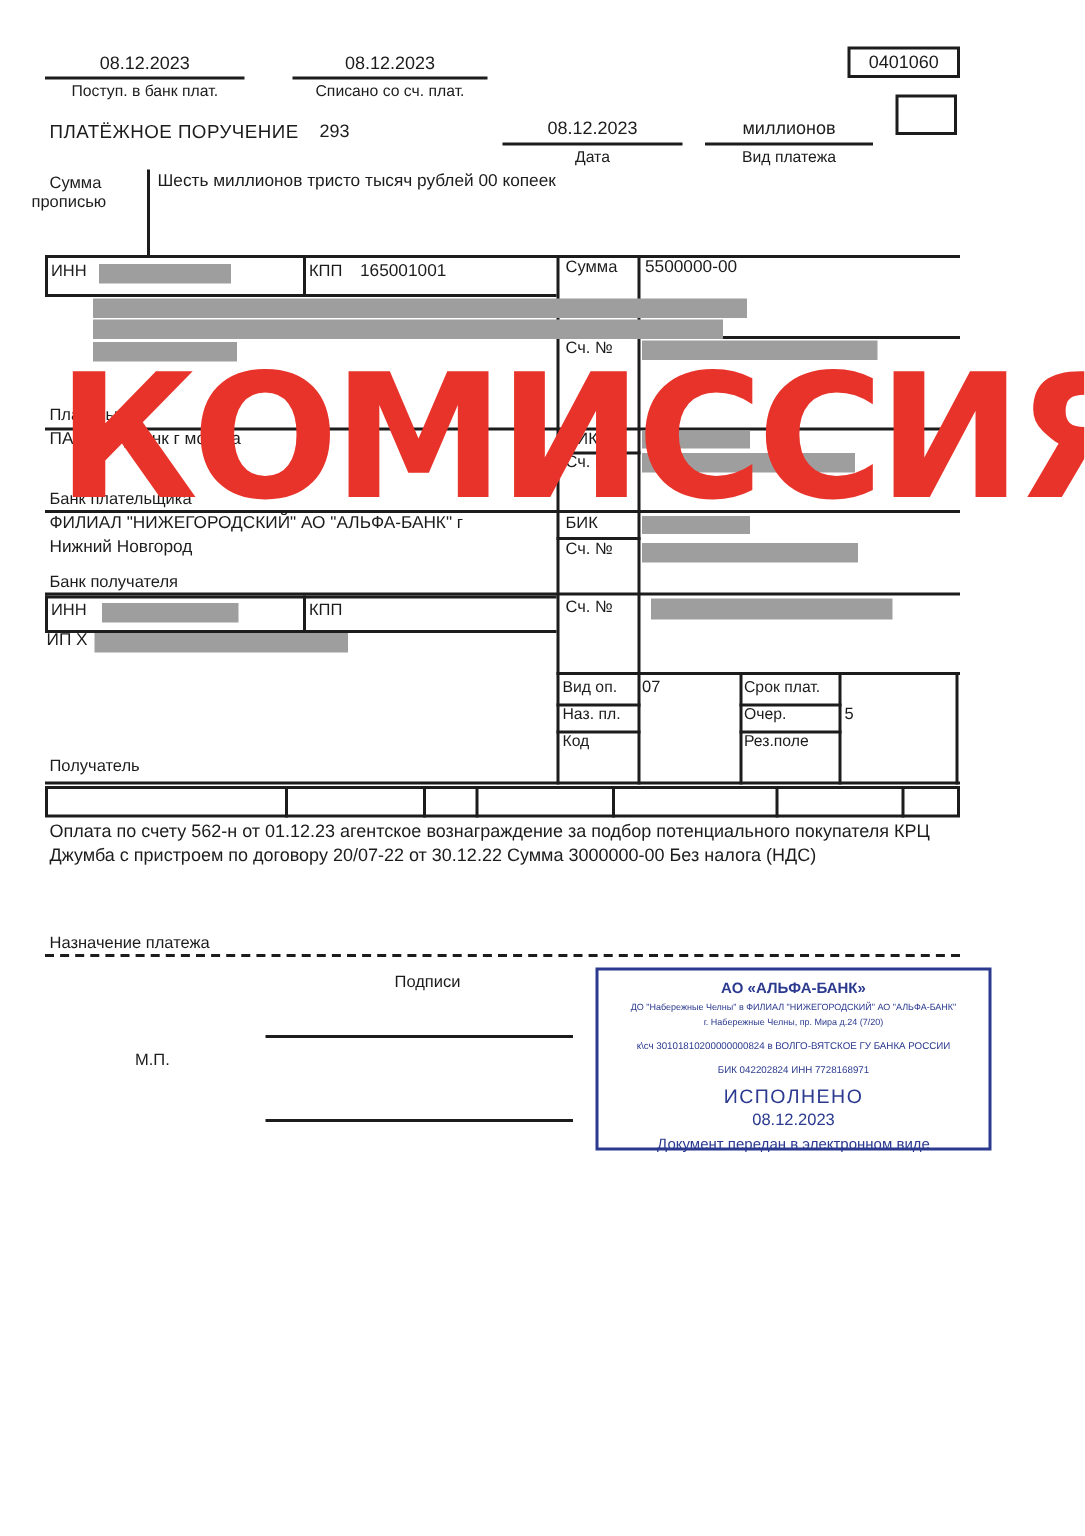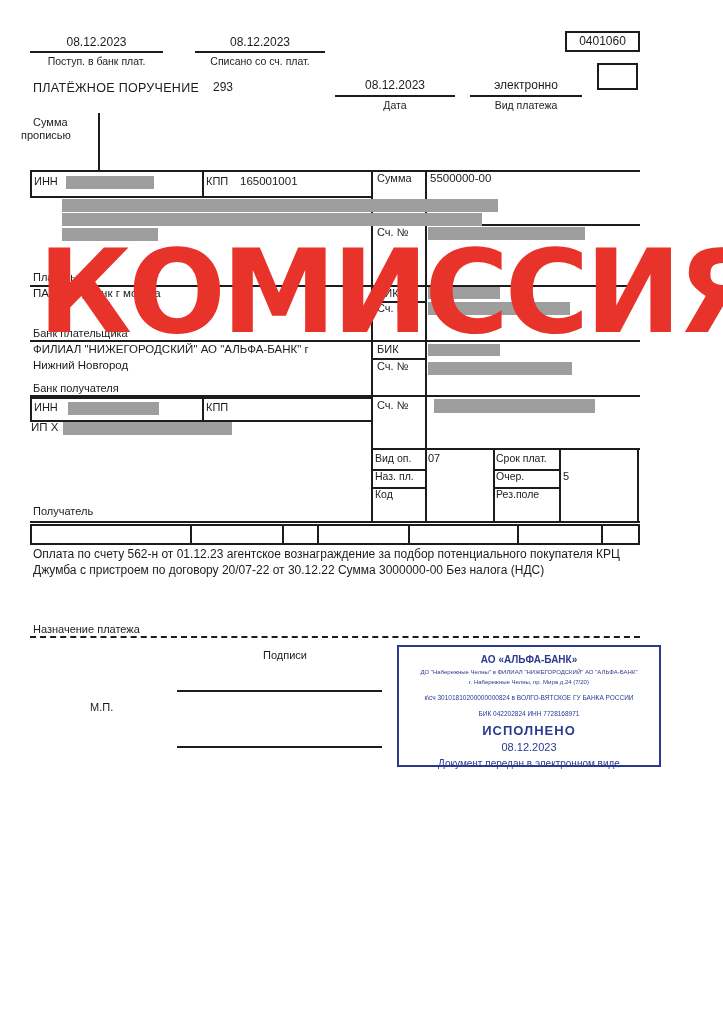--- a/index.html
+++ b/index.html
@@ -18,21 +18,21 @@
   .dash{position:absolute;border-top:2px dashed #1c1c1c;}
   .wrap{white-space:normal;}
   .red{position:absolute;color:#e8332a;font-weight:800;line-height:1;white-space:nowrap;
        font-family:"DejaVu Sans", sans-serif;z-index:30;}
   .stamp{position:absolute;left:397px;top:645px;width:264px;height:122px;border:2px solid #2b3a8f;
          box-sizing:border-box;color:#2b3a8f;text-align:center;z-index:10;background:transparent;}
   .stamp div{line-height:1.2;}
   .st-title{font-size:10px;font-weight:bold;margin-top:7px;}
   .st-small{font-size:6px;margin-top:3px;}
   .st-small2{font-size:6.5px;margin-top:8px;}
-  .st-status{font-size:13px;font-weight:700;letter-spacing:1px;margin-top:5px;}
+  .st-status{font-size:13px;font-weight:400;letter-spacing:1px;margin-top:5px;}
   .st-date{font-size:11px;margin-top:2px;}
   .st-footer{font-size:10px;margin-top:4px;text-align:center;}
 </style>
 </head>
 <body>
 
 <div class="page">
 
   <div class="t fs12 ctr" style="left:30px;top:36px;width:133px">08.12.2023</div>
   <div class="hl" style="left:30px;top:51px;width:133px"></div>
@@ -46,29 +46,30 @@
     <div class="t fs12 ctr" style="left:0;top:2px;width:71px">0401060</div>
   </div>
 
   <div class="t" style="left:33px;top:81px;font-size:12.5px;letter-spacing:0.3px">ПЛАТЁЖНОЕ ПОРУЧЕНИЕ</div>
   <div class="t fs12" style="left:213px;top:81px">293</div>
 
   <div class="t fs12 ctr" style="left:335px;top:79px;width:120px">08.12.2023</div>
   <div class="hl" style="left:335px;top:95px;width:120px"></div>
   <div class="t fs10 ctr" style="left:335px;top:99px;width:120px">Дата</div>
 
-  <div class="t fs12 ctr" style="left:470px;top:79px;width:112px">электронно</div>
+  <div class="t fs12 ctr" style="left:470px;top:79px;width:112px">миллионов</div>
   <div class="hl" style="left:470px;top:95px;width:112px"></div>
   <div class="t fs10 ctr" style="left:470px;top:99px;width:112px">Вид платежа</div>
 
   <div class="box" style="left:597px;top:63px;width:41px;height:27px"></div>
 
   <div class="t fs11" style="left:33px;top:116px">Сумма</div>
   <div class="t fs11" style="left:21px;top:129px">прописью</div>
   <div class="vl" style="left:98px;top:113px;height:57px"></div>
+  <div class="t fs115" style="left:105px;top:115px">Шесть миллионов тристо тысяч рублей 00 копеек</div>
 
   <div class="hl" style="left:30px;top:170px;width:610px"></div>
   <div class="hl" style="left:30px;top:285px;width:610px"></div>
   <div class="hl" style="left:30px;top:340px;width:610px"></div>
   <div class="hl" style="left:30px;top:395px;width:610px"></div>
   <div class="hl" style="left:30px;top:521px;width:610px"></div>
   <div class="vl" style="left:371px;top:170px;height:353px"></div>
   <div class="vl" style="left:425px;top:170px;height:353px"></div>
   <div class="hl" style="left:371px;top:224px;width:269px"></div>
   <div class="hl" style="left:371px;top:301px;width:56px"></div>

